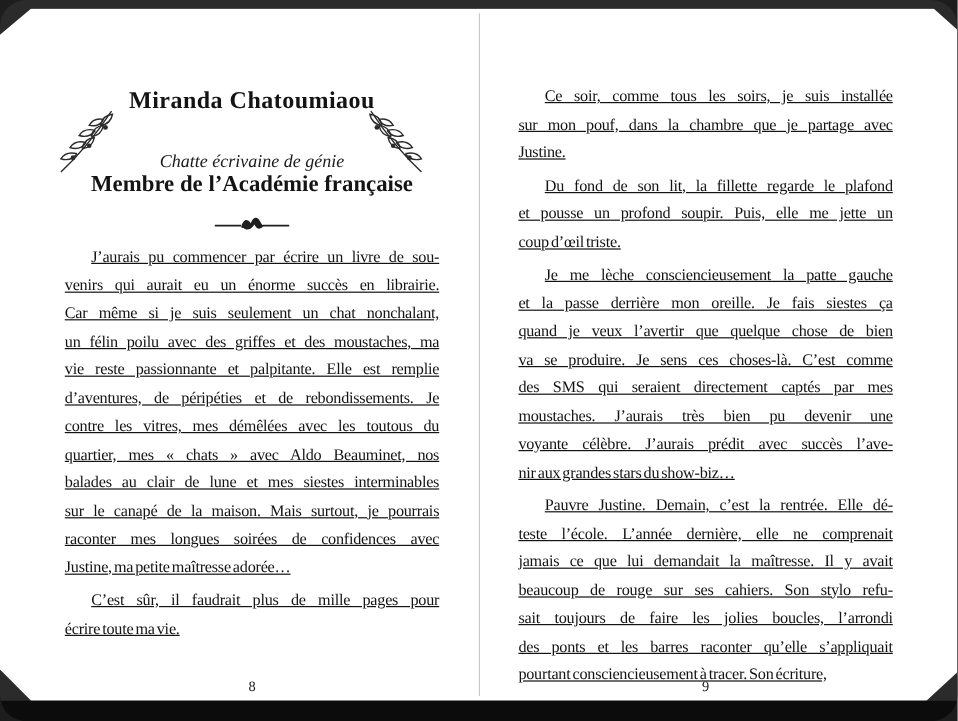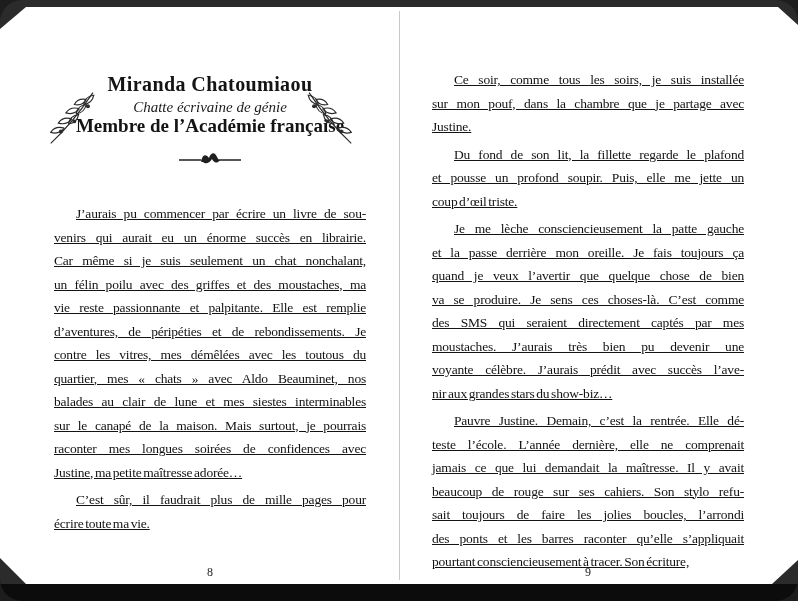--- a/index.html
+++ b/index.html
@@ -52,21 +52,21 @@
   }
   .chapter-header h1 {
     margin: 0;
     font-size: 20px;
     font-weight: 700;
     letter-spacing: 0.4px;
     line-height: 26px;
     color: #141414;
   }
   .subtitle {
-    margin-top: 0;
+    margin-top: 28px;
     font-style: italic;
     font-size: 15px;
     line-height: 20px;
     color: #1a1a1a;
   }
   .role {
     font-weight: 700;
     font-size: 19px;
     line-height: 18px;
     color: #141414;
@@ -205,21 +205,21 @@
             <div class="line">sur mon pouf, dans la chambre que je partage avec</div>
             <div class="line last">Justine.</div>
           </div>
           <div class="para indent">
             <div class="line">Du fond de son lit, la fillette regarde le plafond</div>
             <div class="line">et pousse un profond soupir. Puis, elle me jette un</div>
             <div class="line last">coup d’œil triste.</div>
           </div>
           <div class="para indent">
             <div class="line">Je me lèche consciencieusement la patte gauche</div>
-            <div class="line">et la passe derrière mon oreille. Je fais toujours ça</div>
+            <div class="line">et la passe derrière mon oreille. Je fais siestes ça</div>
             <div class="line">quand je veux l’avertir que quelque chose de bien</div>
             <div class="line">va se produire. Je sens ces choses-là. C’est comme</div>
             <div class="line">des SMS qui seraient directement captés par mes</div>
             <div class="line">moustaches. J’aurais très bien pu devenir une</div>
             <div class="line">voyante célèbre. J’aurais prédit avec succès l’ave-</div>
             <div class="line last">nir aux grandes stars du show-biz…</div>
           </div>
           <div class="para indent">
             <div class="line">Pauvre Justine. Demain, c’est la rentrée. Elle dé-</div>
             <div class="line">teste l’école. L’année dernière, elle ne comprenait</div>

